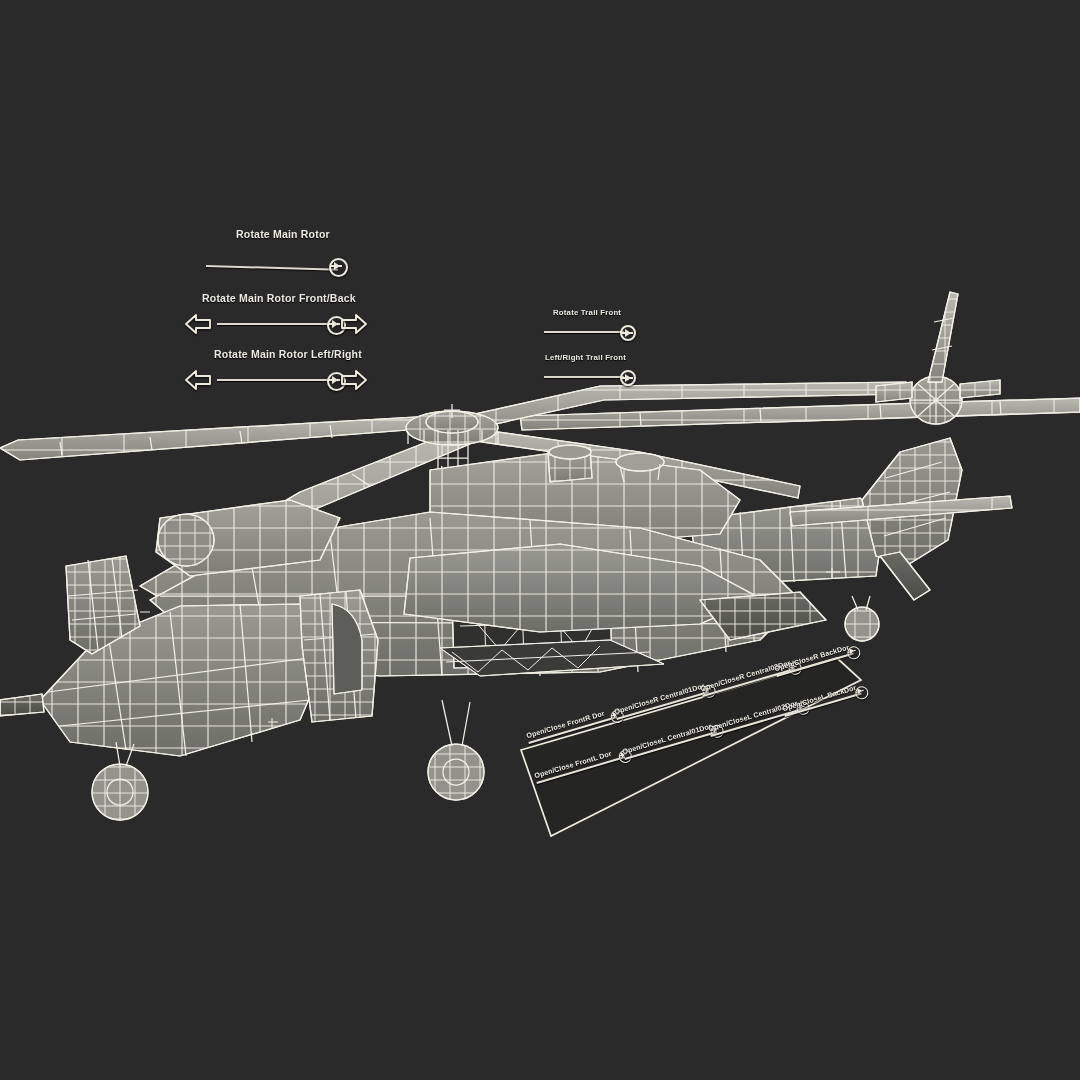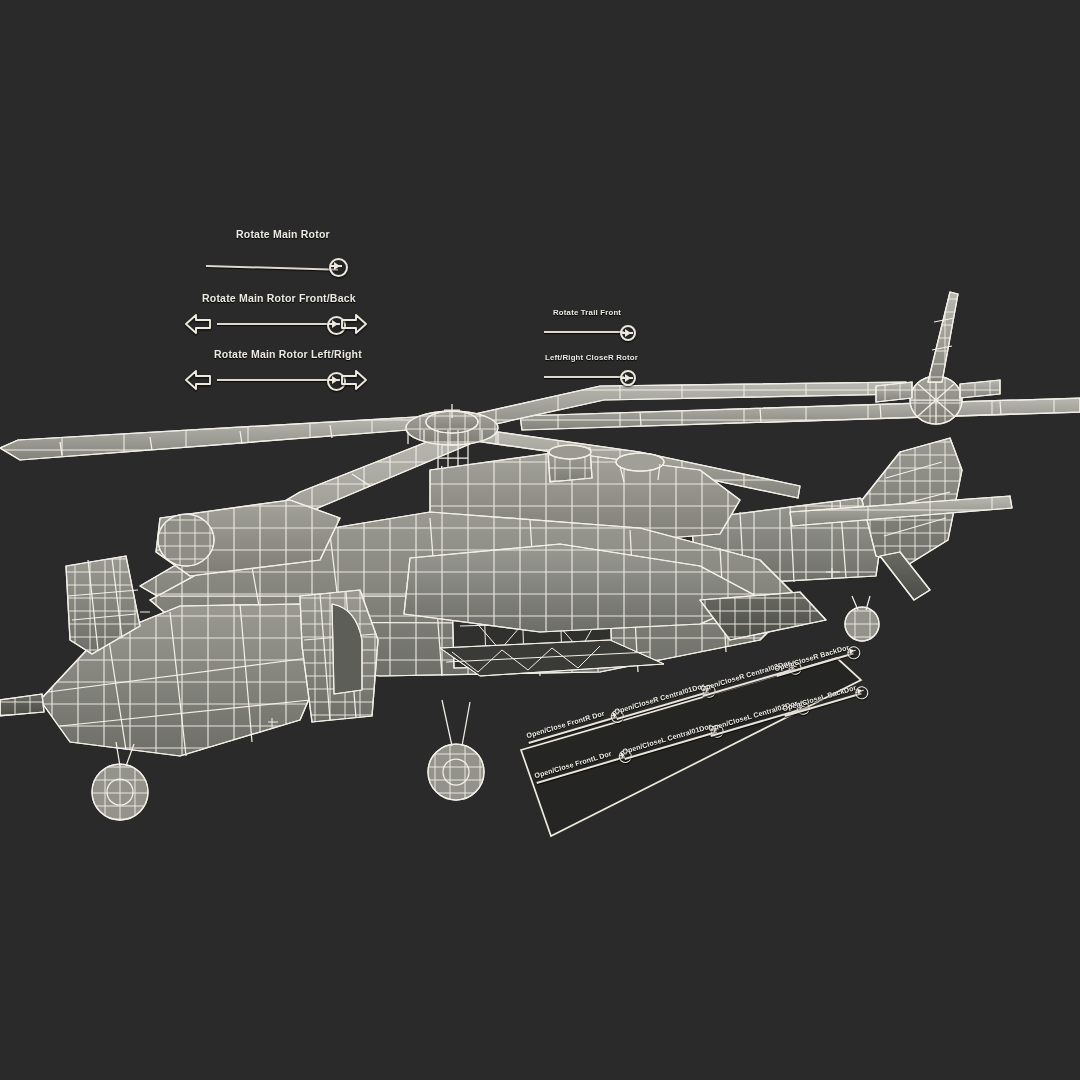--- a/index.html
+++ b/index.html
@@ -343,21 +343,21 @@
     </div>
   </div>
 
   <div class="ctl" style="left:540px;top:308px;width:110px;height:34px;">
     <div class="ctl-label" style="left:13px;top:0;font-size:7.8px;">Rotate Trail Front</div>
     <div class="track" style="left:4px;top:23px;width:80px;height:1.6px;"></div>
     <div class="knob" style="left:80px;top:17px;width:12px;height:12px;"></div>
   </div>
 
   <div class="ctl" style="left:540px;top:353px;width:110px;height:34px;">
-    <div class="ctl-label" style="left:5px;top:0;font-size:7.8px;">Left/Right CloseR Rotor</div>
+    <div class="ctl-label" style="left:5px;top:0;font-size:7.8px;">Left/Right Trail Front</div>
     <div class="track" style="left:4px;top:23px;width:80px;height:1.6px;"></div>
     <div class="knob" style="left:80px;top:17px;width:12px;height:12px;"></div>
   </div>
 
   <div id="door-panel">
     <svg id="door-frame" viewBox="0 0 360 200">
       <polygon points="16,110 332,18 356,40 46,196" fill="#242423" fill-opacity=".82"></polygon>
       <polygon points="16,110 332,18 356,40 46,196" fill="none" stroke="#efeade" stroke-width="1.7"></polygon>
     </svg>
 

